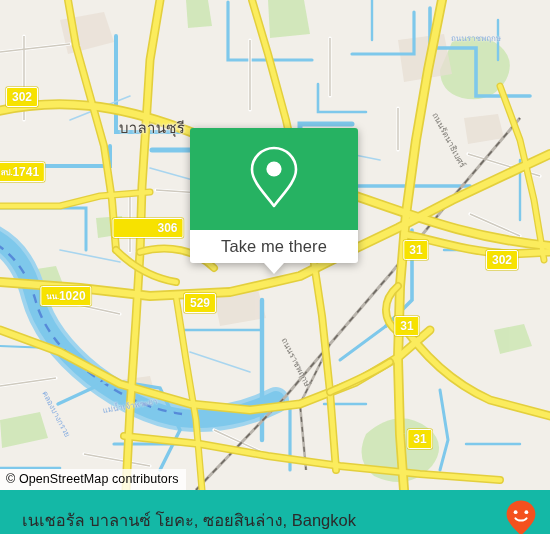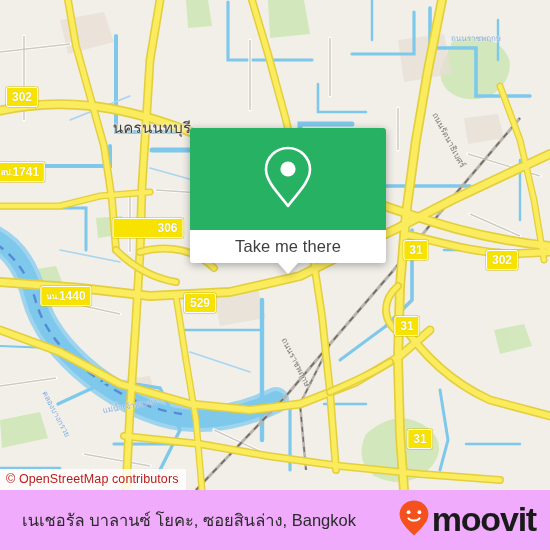--- a/index.html
+++ b/index.html
@@ -12,21 +12,21 @@
 
   
   .map{position:absolute;left:0;top:0;width:550px;height:490px;overflow:hidden;background:#f2efe9;}
   .map-svg{position:absolute;left:0;top:0;}
 
   
   .attrib{
     position:absolute;left:0;bottom:0;
     background:rgba(255,255,255,0.80);
     padding:3px 7px 4px 6px;
-    font-size:12.5px;color:#b91c1c;letter-spacing:0.1px;
+    font-size:12.5px;color:#000000;letter-spacing:0.1px;
     white-space:nowrap;
   }
 
   
   .shield{
     position:absolute;
     background:#f7e200;
     border:1.6px solid #ffffff;
     border-radius:2px;
     color:#ffffff;
@@ -55,21 +55,21 @@
     font-size:8.5px;color:#7d7a74;
     text-shadow:0 0 2px #f2efe9,0 0 2px #f2efe9;
   }
   .water-label{
     font-size:8px;color:#89aee0;
     text-shadow:0 0 2px #f2efe9,0 0 2px #f2efe9;
   }
 
   
   .callout{
-    position:absolute;left:190px;top:128px;width:196px;
+    position:absolute;left:190px;top:128px;width:168px;
     filter:drop-shadow(0 2px 4px rgba(0,0,0,.32));
   }
   .callout-top{
     background:#26b262;
     height:102px;
     border-radius:3px 3px 0 0;
     display:flex;align-items:center;justify-content:center;
   }
   .pin-icon{display:block;}
   .callout-bottom{
@@ -85,22 +85,22 @@
   .callout-tail{
     position:absolute;left:50%;bottom:-11px;
     width:0;height:0;margin-left:-10px;
     border-left:10px solid transparent;
     border-right:10px solid transparent;
     border-top:11px solid #ffffff;
   }
 
   
   .footer{
-    position:absolute;left:0;top:490px;width:550px;height:60px;
-    background:#f0abfc;overflow:hidden;
+    position:absolute;left:0;top:490px;width:550px;height:44px;
+    background:#14b8a6;overflow:hidden;
   }
   .footer-bg{position:absolute;left:0;top:-490px;opacity:.07;}
   .footer-title{
     position:absolute;left:22px;top:0;height:60px;
     display:flex;align-items:center;
     font-size:16.5px;color:#2b2b2b;white-space:nowrap;
   }
   .brand{
     position:absolute;right:14px;top:0;height:60px;
     display:flex;align-items:center;gap:3px;
@@ -268,30 +268,30 @@
           <path d="M116 250 C 132 266 152 278 176 282"></path>
           <path d="M330 392 C 352 382 372 374 390 362"></path>
         </g>
       </g>
     </svg>
 
     <div id="shield-layer">
         <div class="shield" style="left: 22px; top: 97px;"><span>302</span></div>
         <div class="shield" style="left: 20px; top: 172px;"><span class="pre">สป.</span><span>1741</span></div>
         <div class="shield" style="left: 148px; top: 228px; padding-left: 44px;"><span>306</span></div>
-        <div class="shield" style="left: 66px; top: 296px;"><span class="pre">นน.</span><span>1440</span></div>
+        <div class="shield" style="left: 66px; top: 296px;"><span class="pre">นน.</span><span>1020</span></div>
         <div class="shield" style="left: 200px; top: 303px;"><span>529</span></div>
         <div class="shield" style="left: 416px; top: 250px;"><span>31</span></div>
         <div class="shield" style="left: 502px; top: 260px;"><span>302</span></div>
         <div class="shield" style="left: 407px; top: 326px;"><span>31</span></div>
         <div class="shield" style="left: 420px; top: 439px;"><span>31</span></div>
       </div>
 
     <div id="label-layer">
-        <div class="maplabel city-label" style="left: 152px; top: 128px; transform: translate(-50%, -50%) rotate(0deg);">นครนนทบุรี</div>
+        <div class="maplabel city-label" style="left: 152px; top: 128px; transform: translate(-50%, -50%) rotate(0deg);">บาลานซุรี</div>
         <div class="maplabel water-label" style="left: 476px; top: 38px; transform: translate(-50%, -50%) rotate(0deg);">ถนนราชพฤกษ</div>
         <div class="maplabel street-label" style="left: 449px; top: 140px; transform: translate(-50%, -50%) rotate(62deg);">ถนนรัตนาธิเบศร์</div>
         <div class="maplabel street-label" style="left: 296px; top: 362px; transform: translate(-50%, -50%) rotate(63deg);">ถนนราชพฤกษ์</div>
         <div class="maplabel water-label" style="left: 56px; top: 414px; transform: translate(-50%, -50%) rotate(62deg);">คลองบางกรวย</div>
         <div class="maplabel water-label" style="left: 130px; top: 406px; transform: translate(-50%, -50%) rotate(-10deg);">แม่น้ำเจ้าพระยา</div>
       </div>
 
     <div class="callout">
       <div class="callout-top">
         <span class="pin-icon">
@@ -325,17 +325,16 @@
     <div class="brand">
       <span>
         <svg width="30" height="36" viewBox="0 0 30 36">
           <path d="M15 0.5 C 6.9 0.5 0.6 6.6 0.6 14.2 C 0.6 22.4 9.4 29.6 15 35.5
                    C 20.6 29.6 29.4 22.4 29.4 14.2 C 29.4 6.6 23.1 0.5 15 0.5 Z" fill="#f4511e"></path>
           <circle cx="9.6" cy="12.2" r="1.9" fill="#ffffff"></circle>
           <circle cx="20.4" cy="12.2" r="1.9" fill="#ffffff"></circle>
           <path d="M9.4 18.2 C 11.6 21.4 18.4 21.4 20.6 18.2" stroke="#ffffff" stroke-width="2" fill="none" stroke-linecap="round"></path>
         </svg>
       </span>
-      <span class="brand-word">moovit</span>
     </div>
   </div>
 
 </div>
 
 </body></html>

